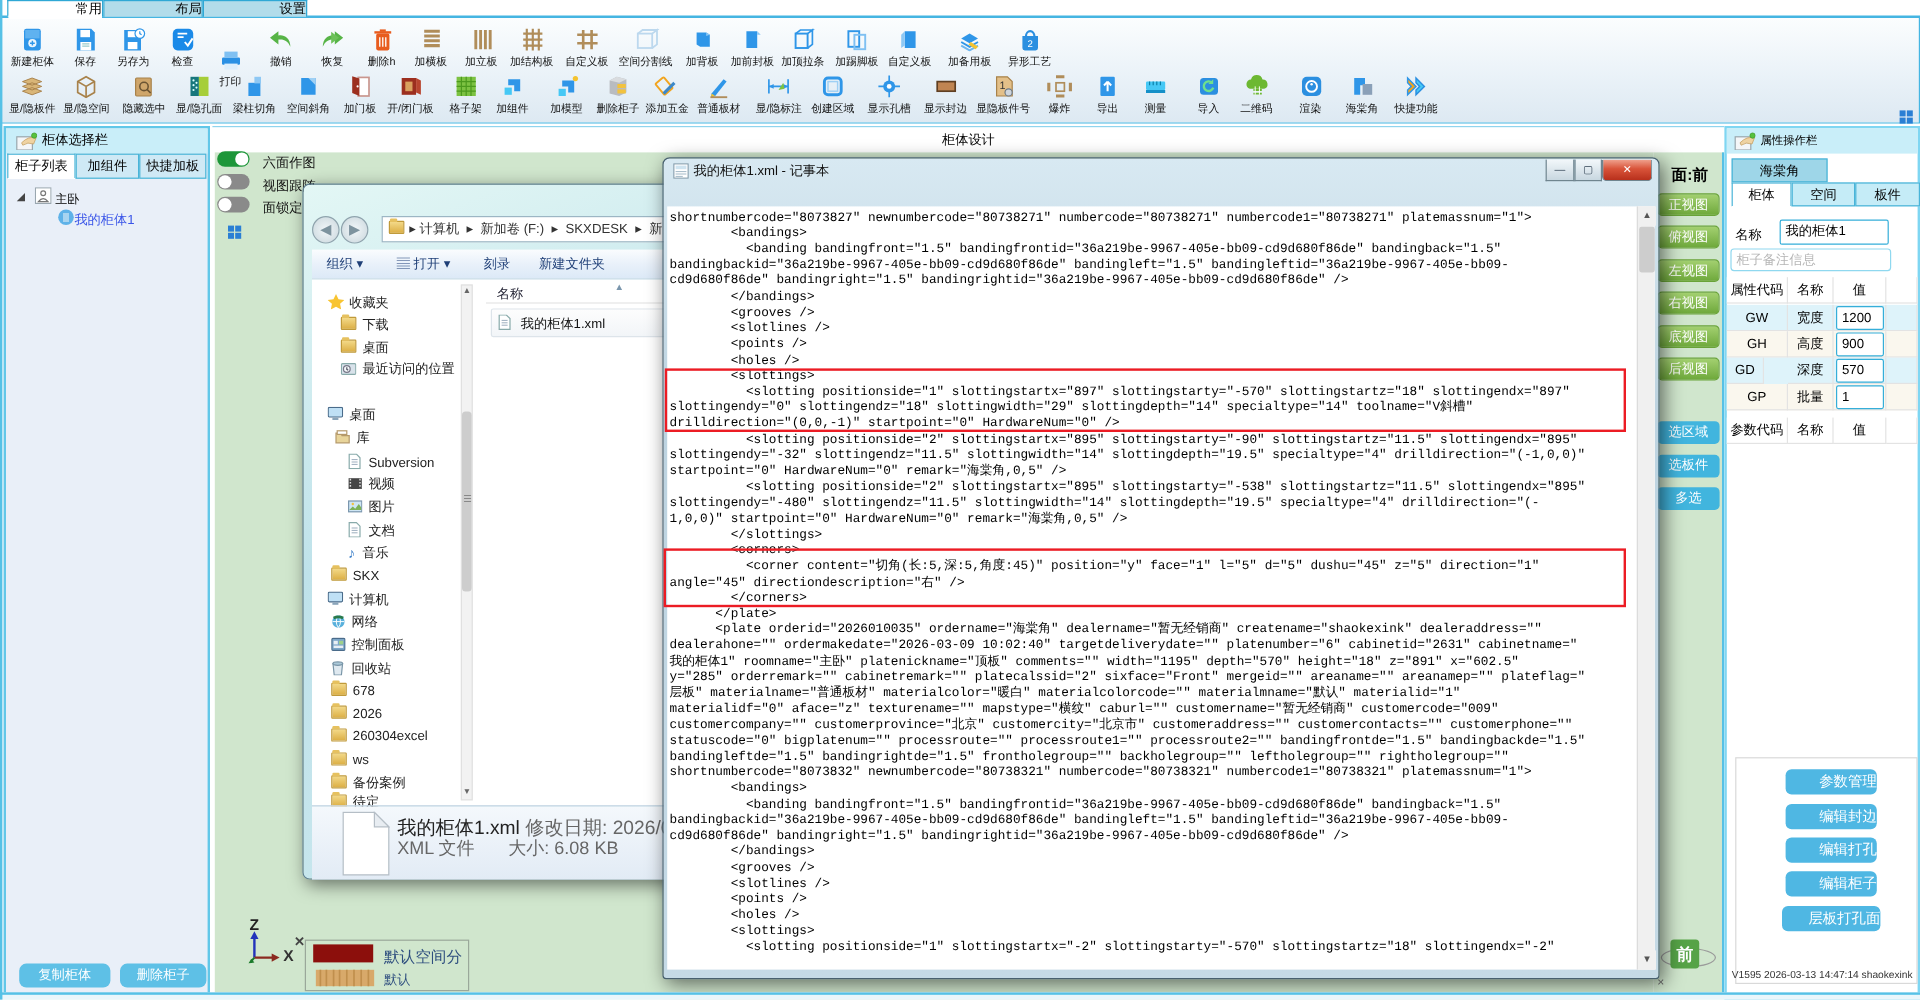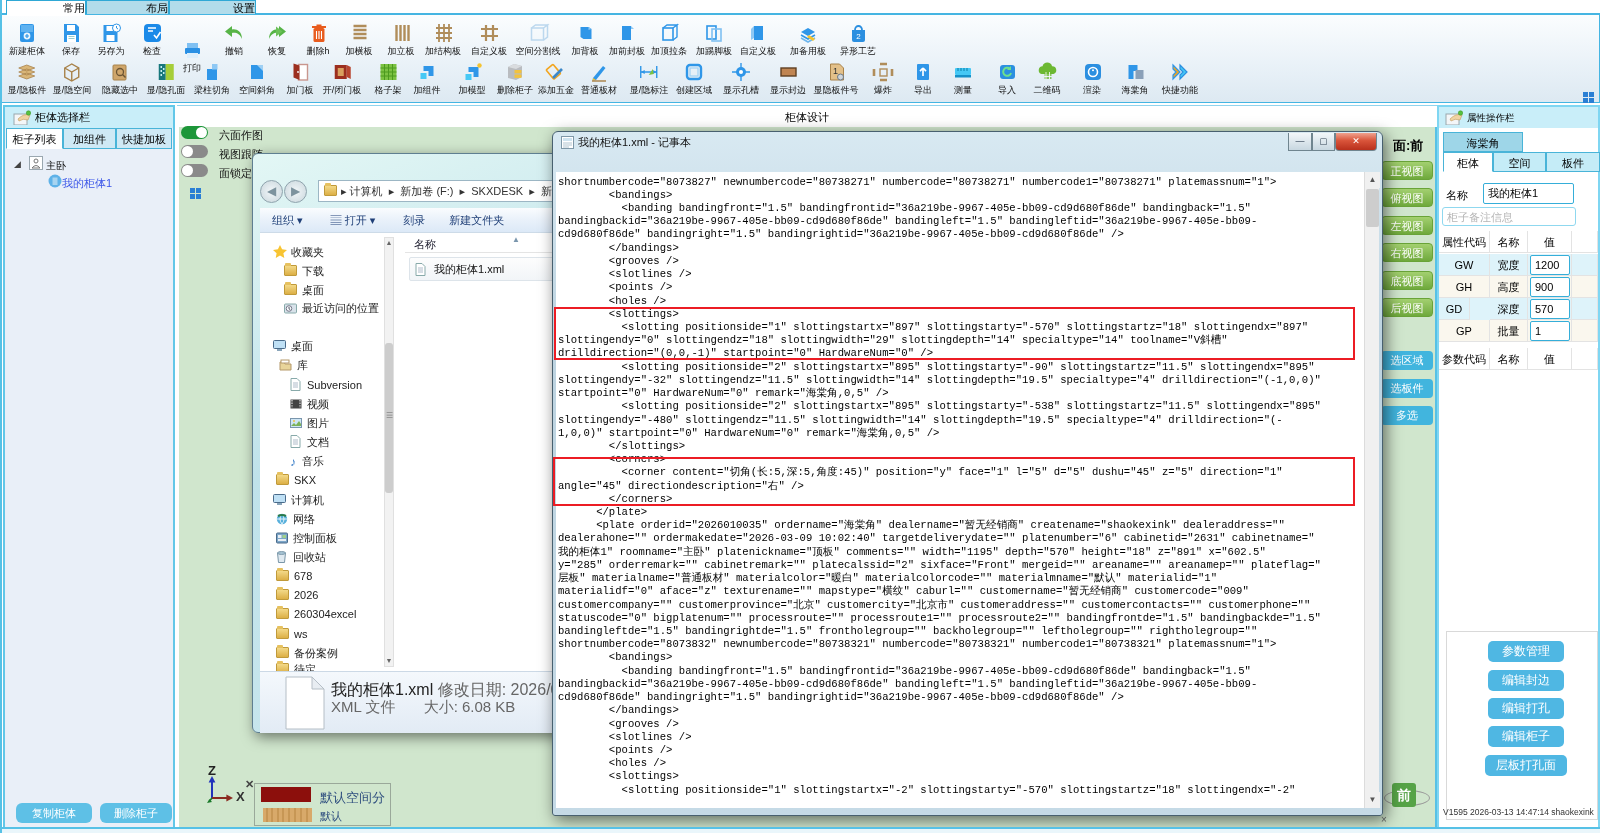--- a/index.html
+++ b/index.html
@@ -34,21 +34,21 @@
 .vbtn.g{background:linear-gradient(#a3d070,#6fa93c);border:1px solid #69a338}
 .vbtn.b{background:#41b5de}
 
 #rpanel{position:absolute;left:1437px;top:105px;width:163px;height:728px;border:2px solid #7fd6f2;background:#fff}
 #rphead{position:absolute;left:0;top:0;width:159px;height:21px;background:#c9eef9;font-size:9.5px;line-height:21px;padding-left:28px}
 .rtab2{position:absolute;height:20px;font-size:11px;text-align:center;line-height:20px;border:1px solid #49b4d8;background:#c5ecf7}
 .rtab2.act{background:#fff;border-bottom:1px solid #fff}
 .prow{position:absolute;left:0;width:159px;height:22px;font-size:11px}
 .pc{position:absolute;top:0;height:22px;line-height:22px;text-align:center;border-right:1px solid #e3e3e3;border-bottom:1px solid #e3e3e3}
 .pin{position:absolute;background:#fff;border:1px solid #35aed9;border-radius:2px;font-size:11px;line-height:18px;padding-left:4px}
-.rbtn{position:absolute;height:21px;background:#4fb7e3;border-radius:5px;color:#fff;font-size:12px;text-align:center;line-height:21px}
+.rbtn{position:absolute;height:21px;background:#4fb7e3;border-radius:5px;color:#fff;font-size:12px;text-align:right;line-height:21px}
 
 #expl{position:absolute;left:252px;top:153px;width:650px;height:580px;border-radius:6px;background:linear-gradient(160deg,#e3f7f5,#bfe2ea 40%,#cde9ef);border:1px solid #5f7f91;box-shadow:3px 4px 14px rgba(0,0,0,.5)}
 .crc{position:absolute;width:23px;height:23px;border-radius:50%;background:radial-gradient(#f2f7f9,#c9d6dc);border:1px solid #8fa3ad;color:#7d939e;text-align:center;line-height:21px;font-size:12px}
 #bread{position:absolute;left:65px;top:26px;height:22px;background:#fff;border:1px solid #9cb6c4;font-size:11px;line-height:20px;color:#333;white-space:nowrap;overflow:hidden}
 #etools{position:absolute;left:7px;top:54px;height:25px;background:linear-gradient(#fafcfe,#e9f1fa 50%,#dce9f7);border-bottom:1px solid #cddbe8;font-size:11px;color:#1f3f77;line-height:25px;white-space:nowrap}
 #econt{position:absolute;left:7px;top:79px;background:#fff}
 .eitem{position:absolute;font-size:11px;color:#222;white-space:nowrap;line-height:14px}
 .fo{display:inline-block;width:13px;height:11px;background:linear-gradient(#f3d988,#dcaf45);border:1px solid #c09a3a;border-radius:1px;position:relative;vertical-align:-1px;margin-right:5px}
 .fo:before{content:"";position:absolute;left:0;top:-3px;width:6px;height:3px;background:#e6c15f;border-radius:1px 1px 0 0}
 #edetail{position:absolute;left:7px;height:62px;background:linear-gradient(#f4f8fc,#e2ebf5);border-top:1px solid #ccd9e6;font-size:11px;color:#555}

